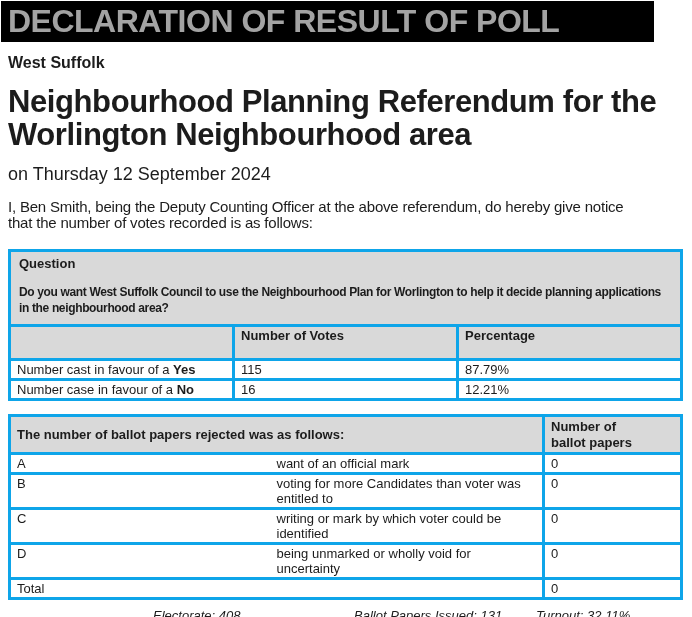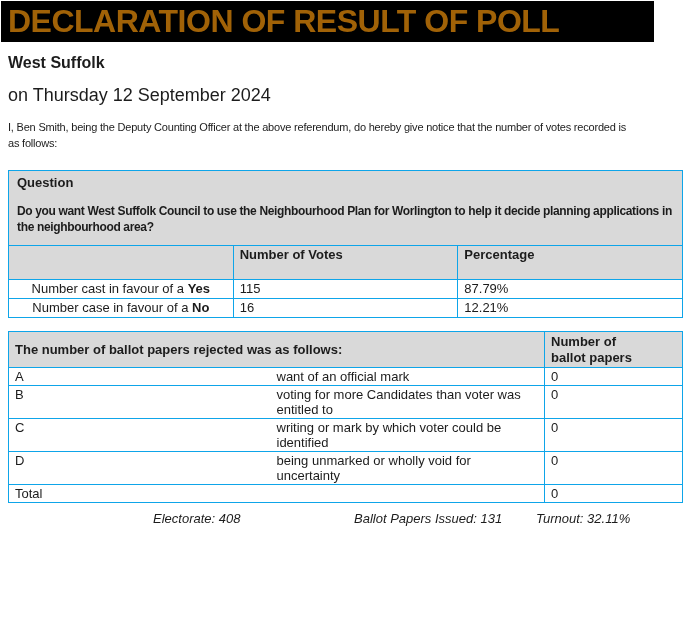--- a/index.html
+++ b/index.html
@@ -10,21 +10,21 @@
     color: #1c1c1c;
     font-family: "Liberation Sans", "DejaVu Sans", sans-serif;
     overflow: hidden;
   }
   .page { position: relative; width: 692px; height: 617px; }
 
   .banner {
     margin: 1px 0 0 1px;
     width: 653px; height: 41px;
     background: #000000;
-    color: #a16207;
+    color: #a3a3a3;
     font-size: 32px; font-weight: bold;
     line-height: 40px;
     padding-left: 7px;
     letter-spacing: -0.5px;
     white-space: nowrap; overflow: hidden;
   }
 
   .authority {
     margin: 12px 0 0 8px;
     font-size: 16px; font-weight: bold;
@@ -36,31 +36,31 @@
     font-size: 31px; font-weight: bold;
     line-height: 33px;
     letter-spacing: -0.4px;
   }
 
   .date-line { margin: 13px 0 0 8px; font-size: 18px; }
 
   .notice {
     margin: 14px 0 12px 8px;
     width: 632px;
-    font-size: 11px; line-height: 15.5px;
+    font-size: 15px; line-height: 15.5px;
     letter-spacing: -0.2px;
   }
 
   table { border-collapse: collapse; table-layout: fixed; }
-  td { border: 1px solid #0ea5e9; padding: 1px 6px; font-size: 13px; vertical-align: top; }
+  td { border: 3px solid #0ea5e9; padding: 1px 6px; font-size: 13px; vertical-align: top; }
   .gray { background: #d9d9d9; }
   .bold { font-weight: bold; }
 
   .q-table { margin: 19px 0 0 8px; width: 675px; }
-  .q-table .col1 { width: 317px; text-align: center; }
+  .q-table .col1 { width: 317px; }
   .q-table .col2 { width: 181px; }
   .q-table .col3 { width: 177px; }
   .q-cell { height: 75px; padding: 4px 8px; }
   .q-label { font-weight: bold; font-size: 13px; }
   .q-text { margin-top: 13px; font-weight: bold; font-size: 12px; line-height: 16px; letter-spacing: -0.35px; }
   .head-row td { height: 34px; }
   .data-row td { height: 19px; }
 
   .r-table { margin: 13px 0 0 8px; width: 675px; }
   .r-table .code-col  { width: 40px; border-right: none; }
@@ -81,20 +81,21 @@
 <body>
 
 <div class="page">
 
   <div class="banner">
     <span>DECLARATION OF RESULT OF POLL</span>
   </div>
 
   <div class="authority">West Suffolk</div>
 
+  <div class="heading">Neighbourhood Planning Referendum for the Worlington Neighbourhood area</div>
 
   <div class="date-line">on Thursday 12 September 2024</div>
 
   <p class="notice">I, Ben Smith, being the Deputy Counting Officer at the above referendum, do hereby give notice that the number of votes recorded is as follows:</p>
 
   <table class="q-table">
     <tbody>
         <tr>
       <td colspan="3" class="gray q-cell">
         <div class="q-label">Question</div>

